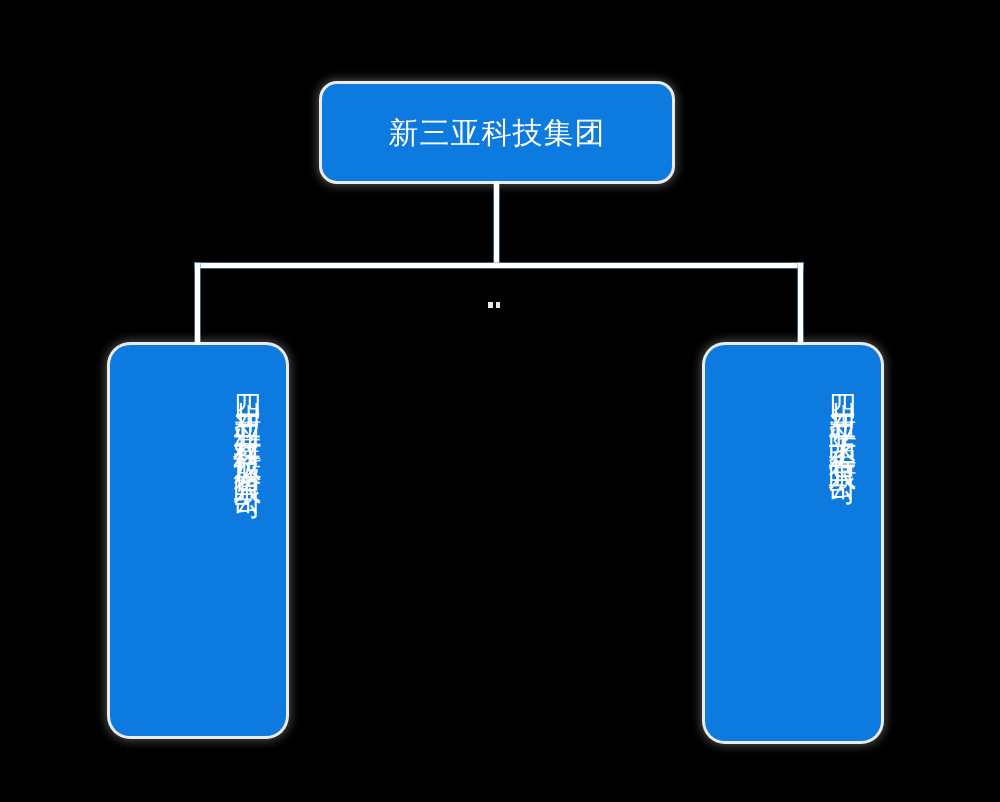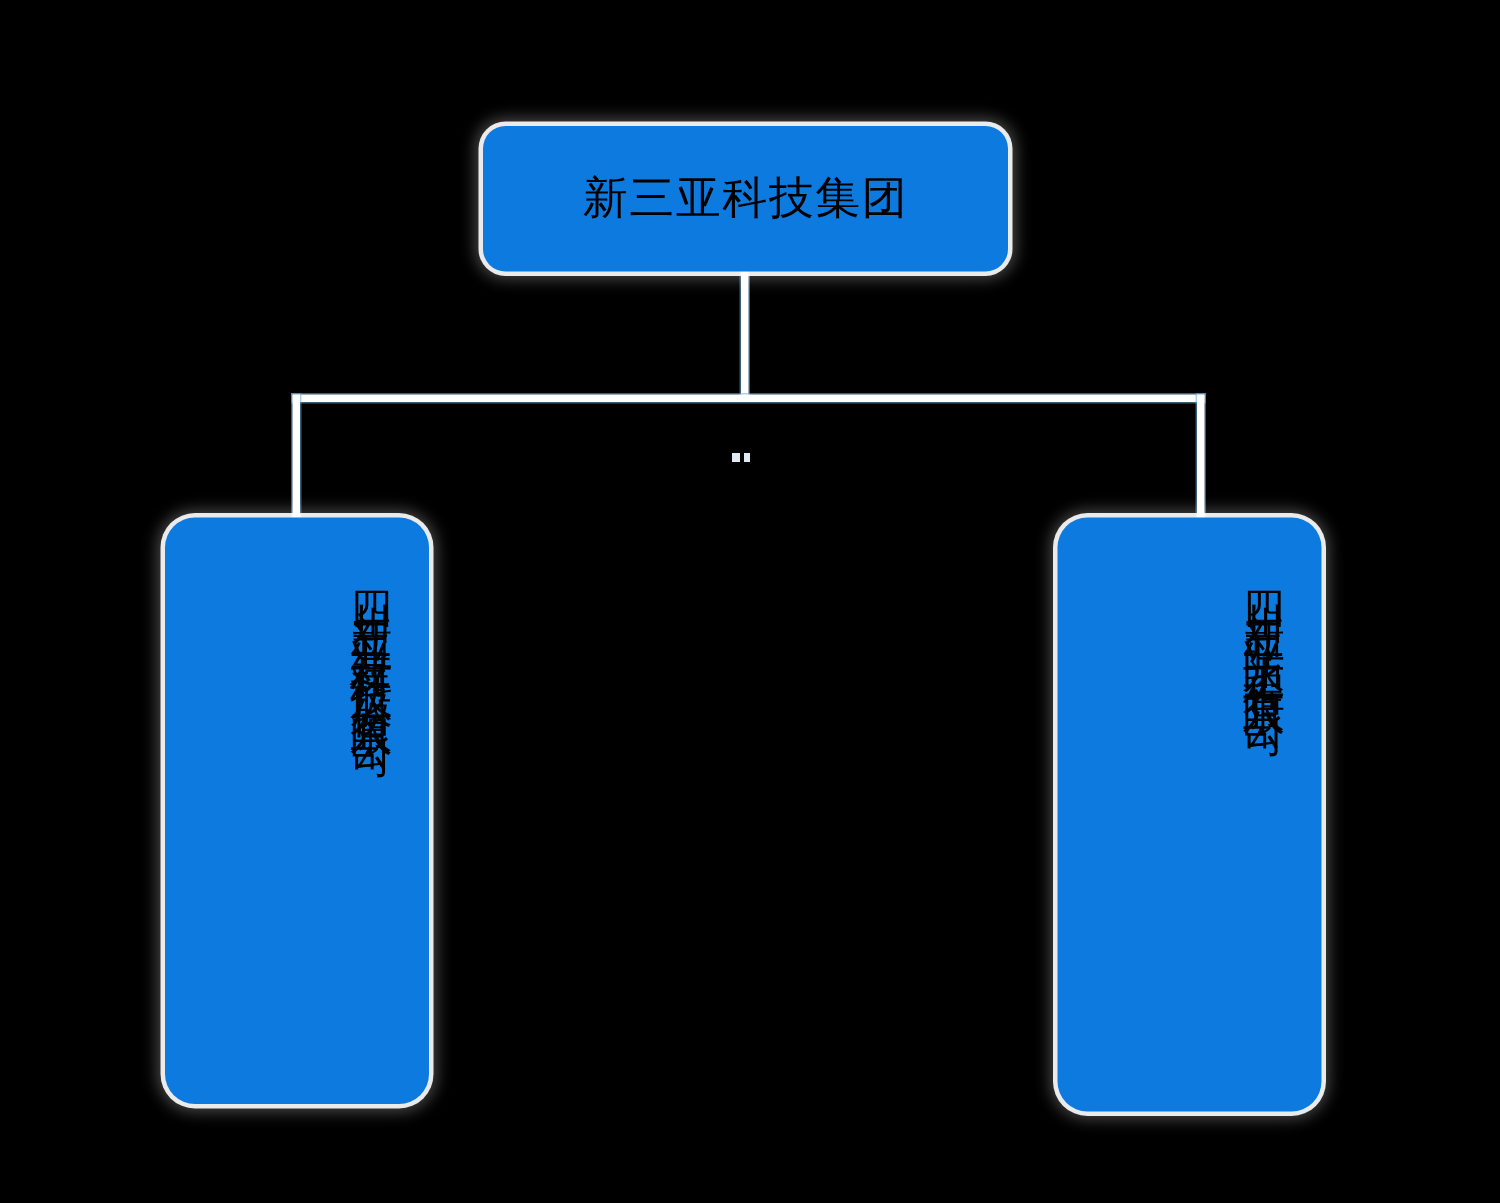--- a/index.html
+++ b/index.html
@@ -71,21 +71,21 @@
         #dfeaf3 0, #dfeaf3 5px,
         transparent 5px, transparent 8px,
         #dfeaf3 8px, #dfeaf3 12px,
         transparent 12px);
   }
 
   
   .node {
     position: absolute;
     background: #0d7ae0;
-    color: #000000;
+    color: #ffffff;
     box-sizing: border-box;
     box-shadow:
       0 0 0 3px rgba(255,255,255,0.90),
       0 0 10px 5px rgba(255,255,255,0.28);
   }
 
   #node-root {
     left: 322px;
     top: 84px;
     width: 350px;

